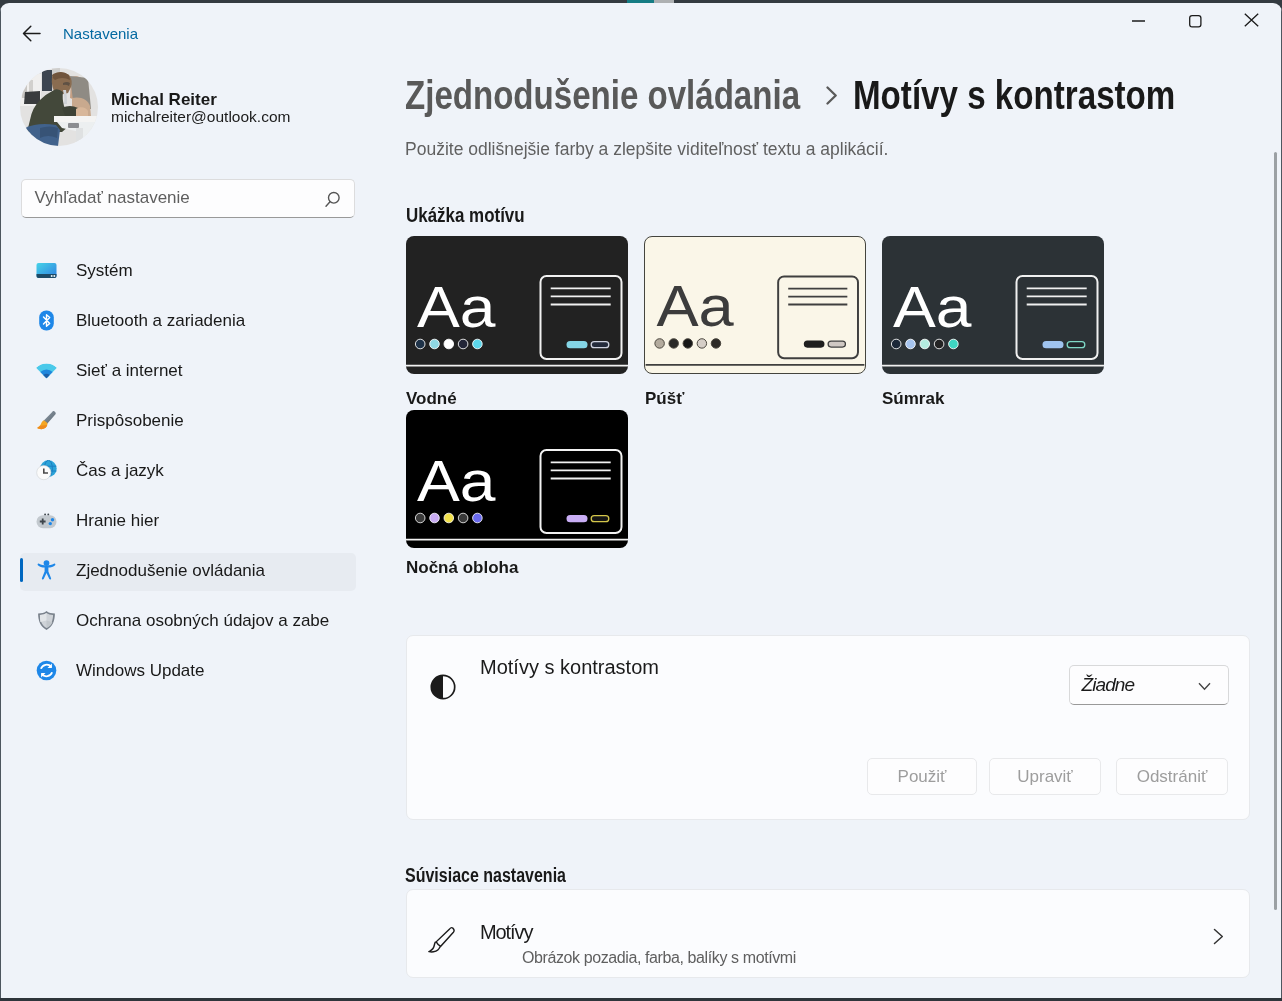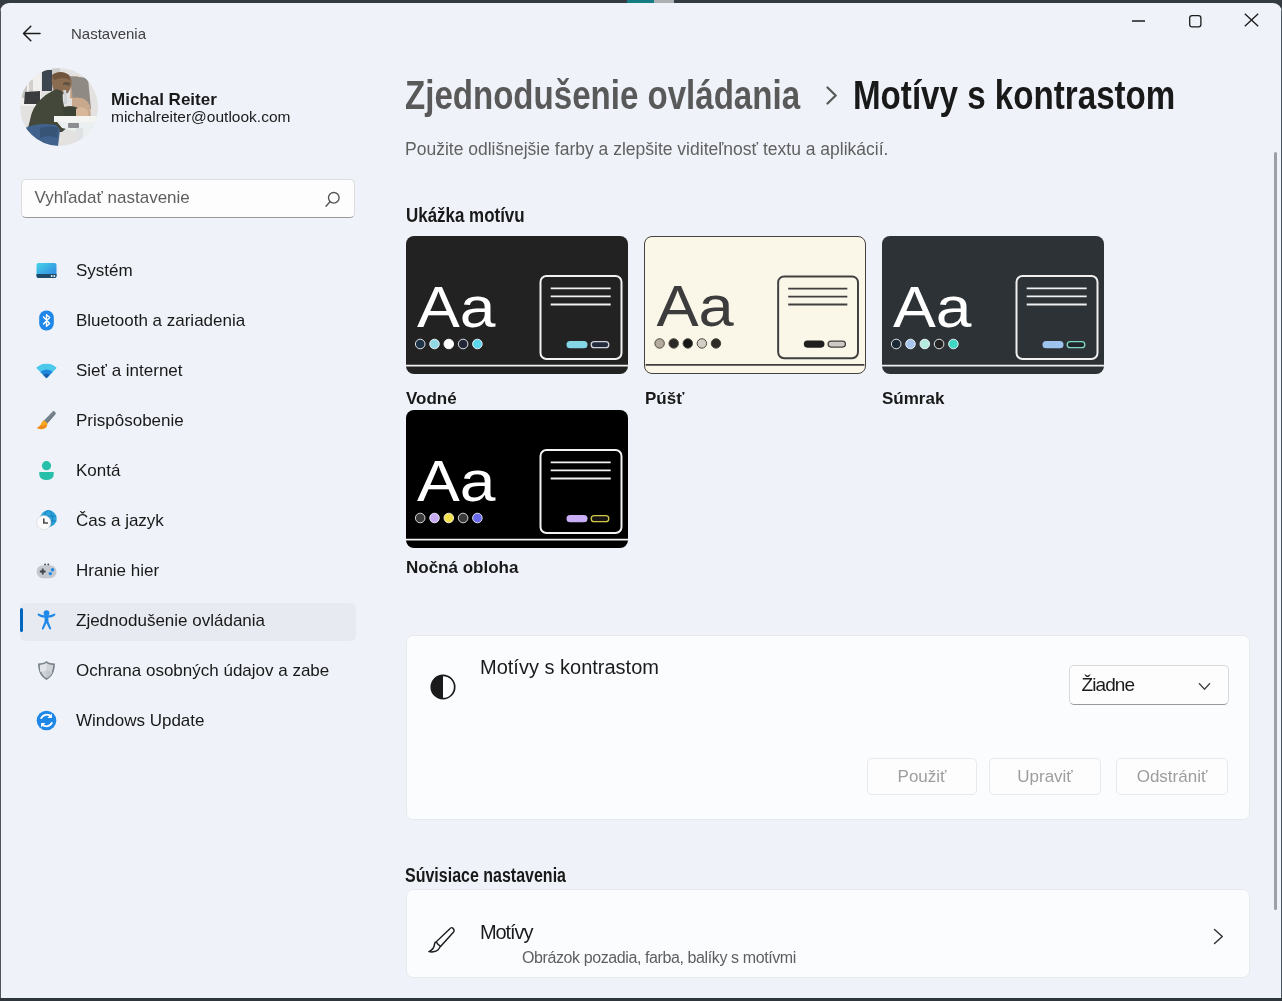--- a/index.html
+++ b/index.html
@@ -5,21 +5,21 @@
 * { margin:0; padding:0; box-sizing:border-box; }
 html,body { width:1282px; height:1001px; overflow:hidden; }
 body { font-family:"Liberation Sans", sans-serif; background:#343b41; position:relative; }
 .seg { position:absolute; top:0; height:4px; }
 .window { position:absolute; left:0; top:3px; width:1282px; height:998px;
   background:#eff3f9; border-radius:9px 9px 0 0; overflow:hidden; }
 .edge { position:absolute; top:0; width:1px; height:998px; background:#4d565f; }
 .botline { position:absolute; left:0; top:997.5px; width:1282px; height:3.5px; background:#2e353b; z-index:50; }
 
 .backarrow { position:absolute; left:22.3px; top:21.5px; width:19px; height:17px; }
-.apptitle { position:absolute; left:63px; top:21.6px; font-size:15px; color:#404040;margin-left:8px; }
+.apptitle { position:absolute; left:63px; top:21.6px; font-size:15px; color:#0369a1; }
 
 .avatar { position:absolute; left:20px; top:65px; width:78px; height:78px; border-radius:50%; overflow:hidden; }
 .uname { position:absolute; left:111px; top:87px; font-size:17px; font-weight:bold; color:#191919; }
 .uemail { position:absolute; left:111px; top:105px; font-size:15.5px; color:#1b1b1b; }
 .search { position:absolute; left:21px; top:176px; width:334px; height:39px; background:#fdfdfe;
   border:1px solid #dcdcdd; border-bottom:1px solid #999; border-radius:5px; }
 .search .ph { position:absolute; left:12.5px; top:8px; font-size:17px; color:#5e5e5e; }
 .nav { position:absolute; left:20px; top:249.5px; width:336px; }
 .navitem { position:relative; height:38px; margin-bottom:12px; border-radius:5px; }
 .navitem.sel { background:#e7ebf1; }
@@ -32,21 +32,21 @@
 .h2 { position:absolute; font-size:20px; font-weight:bold; color:#191919; white-space:pre; transform-origin:0 0; transform:scaleX(0.847); }
 
 .tcard { position:absolute; width:222px; height:138px; border-radius:8px; overflow:hidden; }
 .tlabel { position:absolute; font-size:17px; font-weight:bold; color:#191919; white-space:pre; }
 
 .card { position:absolute; left:406px; width:844px; background:#fbfcfe; border:1px solid #e7e9ec; border-radius:7px; }
 .ctitle { position:absolute; left:73px; font-size:20px; color:#1b1b1b; white-space:pre; }
 .cdesc { position:absolute; left:73px; font-size:16px; letter-spacing:-0.45px; color:#5f5f5f; line-height:21px; white-space:pre; }
 .dropdown { position:absolute; left:662px; top:29px; width:160px; height:40px; background:#fdfdfe;
   border:1px solid #d8d9da; border-bottom-color:#999; border-radius:5px; }
-.dropdown .dtext { position:absolute; left:11.5px; top:8px; font-size:19px; letter-spacing:-0.9px; color:#1b1b1b; }
+.dropdown .dtext { position:absolute; left:11.5px; top:8px; font-size:19px; letter-spacing:-0.9px; color:#1b1b1b;font-style:italic; }
 .dbtn { position:absolute; height:37px; background:#fdfdfe; border:1px solid #e8e9eb; border-radius:5px;
   color:#9d9d9d; font-size:17px; text-align:center; line-height:35px; }
 .scroll { position:absolute; left:1274px; top:149px; width:2.5px; height:758px; background:#9ba0a4; border-radius:2px; }
 </style>
 </head>
 <body>
 
 <div class="seg" style="left:0;width:627px;background:#343b41;"></div>
 <div class="seg" style="left:627px;width:27px;background:#157c84;"></div>
 <div class="seg" style="left:654px;width:20px;background:#adb0b2;"></div>
@@ -155,27 +155,20 @@
               </linearGradient>
             </defs>
             <path d="M17.7 1.1 C19.1 1.7 20 2.9 19.7 4 L11 13.9 L7.4 10.9 L16.2 1.9 C16.6 1.2 17.1 0.9 17.7 1.1 Z" fill="url(#gbr)"></path>
             <path d="M8 10.3 C6 11 5.5 12.8 4.7 14.5 C3.8 16.1 2.2 16.8 1.2 18 C3.2 19.5 7.2 19.7 9.5 17.8 C11.3 16.4 11.7 13.9 11.3 13 Z" fill="#f5a623"></path>
             <path d="M4.3 15.8 C3.4 16.8 2.2 17 1.2 18 C3.2 19.5 7.2 19.7 9.5 17.8 C10.4 17 11 15.9 11.2 14.9 Z" fill="#ef8b1d"></path>
           </svg></div>
         <div class="navtext">Prispôsobenie</div>
       </div>
       <div class="navitem">
         <div class="navicon"><svg width="21" height="21" viewBox="0 0 21 21">
-            <circle cx="10.5" cy="5.7" r="4.6" fill="#26bfa9"></circle>
-            <path d="M3.3 12 h14.4 v2.7 a7.2 5.4 0 0 1 -14.4 0 Z" fill="#26bfa9"></path>
-          </svg></div>
-        <div class="navtext">Kontá</div>
-      </div>
-      <div class="navitem">
-        <div class="navicon"><svg width="21" height="21" viewBox="0 0 21 21">
             <circle cx="12.4" cy="8.6" r="8.3" fill="#2ba3d8"></circle>
             <g stroke="#1b7ec2" stroke-width="1" fill="none">
               <ellipse cx="12.4" cy="8.6" rx="4" ry="8.3"></ellipse>
               <path d="M4.4 6.2 h16 M4.4 11 h16"></path>
             </g>
             <circle cx="7.8" cy="12.6" r="7.1" fill="#fbfbfb" stroke="#cfd2d4" stroke-width="0.6"></circle>
             <path d="M7.8 8.4 v4.6 h4.2" fill="none" stroke="#4b4b4b" stroke-width="1.6"></path>
           </svg></div>
         <div class="navtext">Čas a jazyk</div>
       </div>

